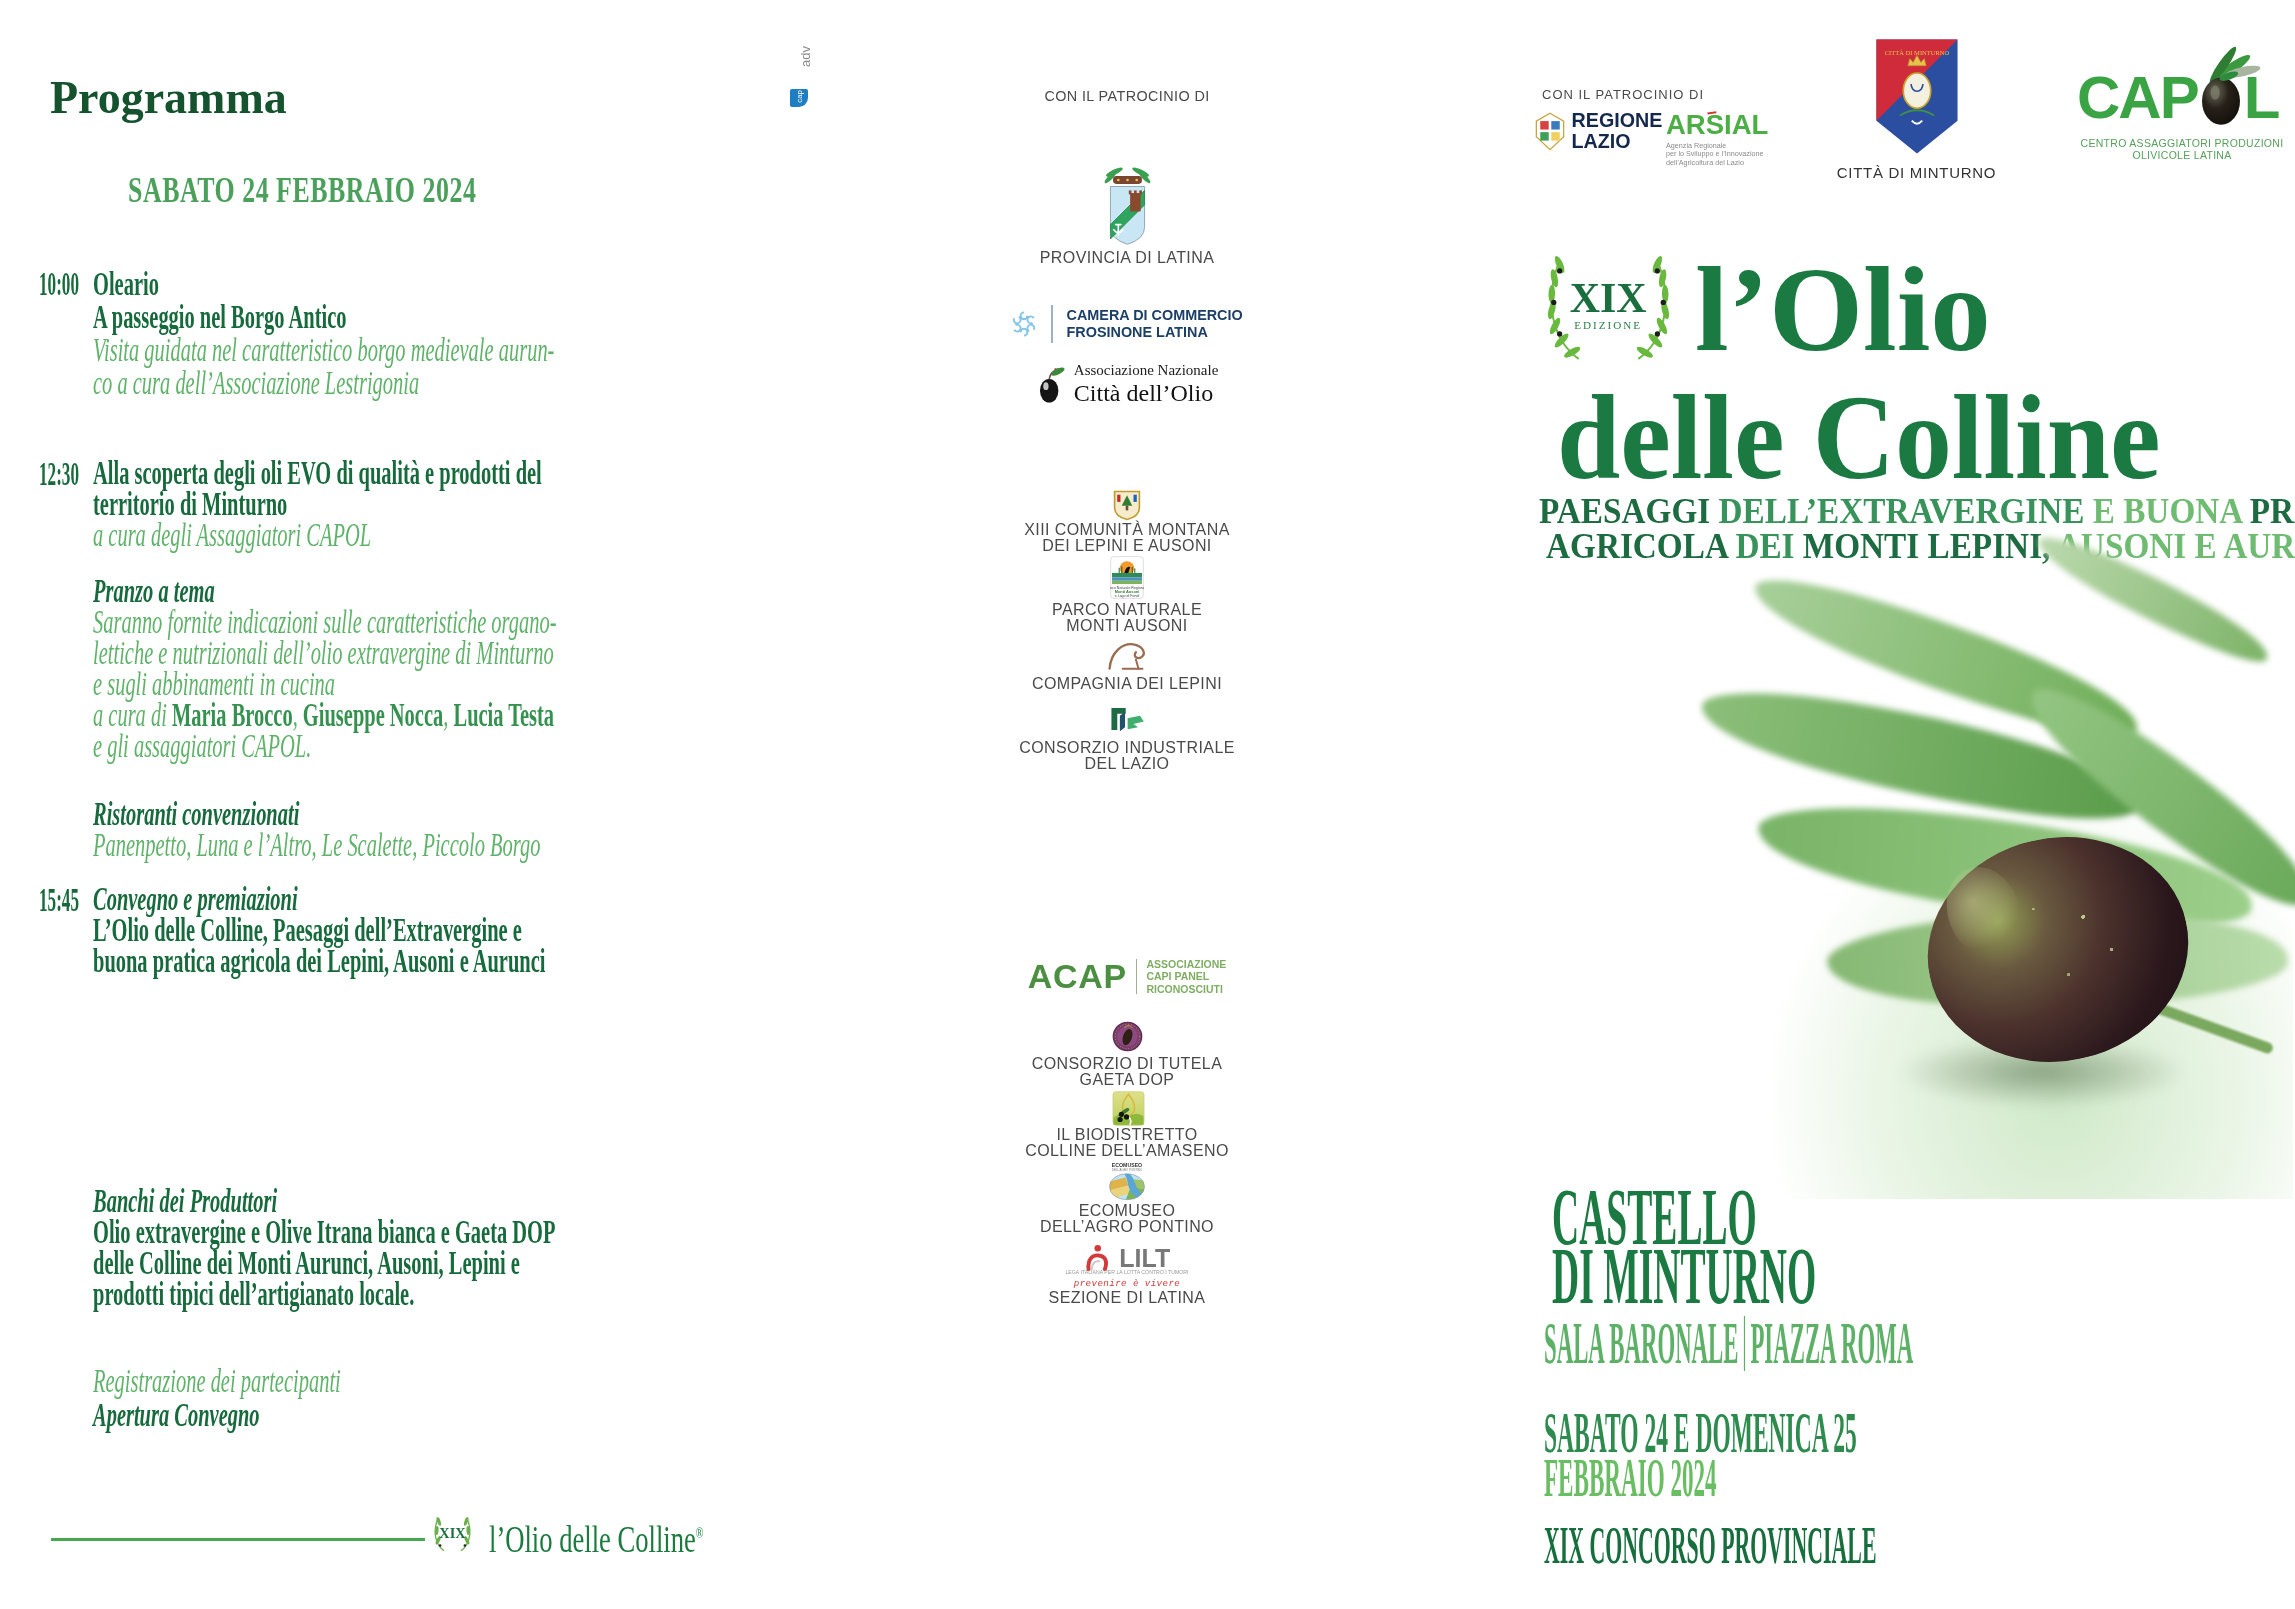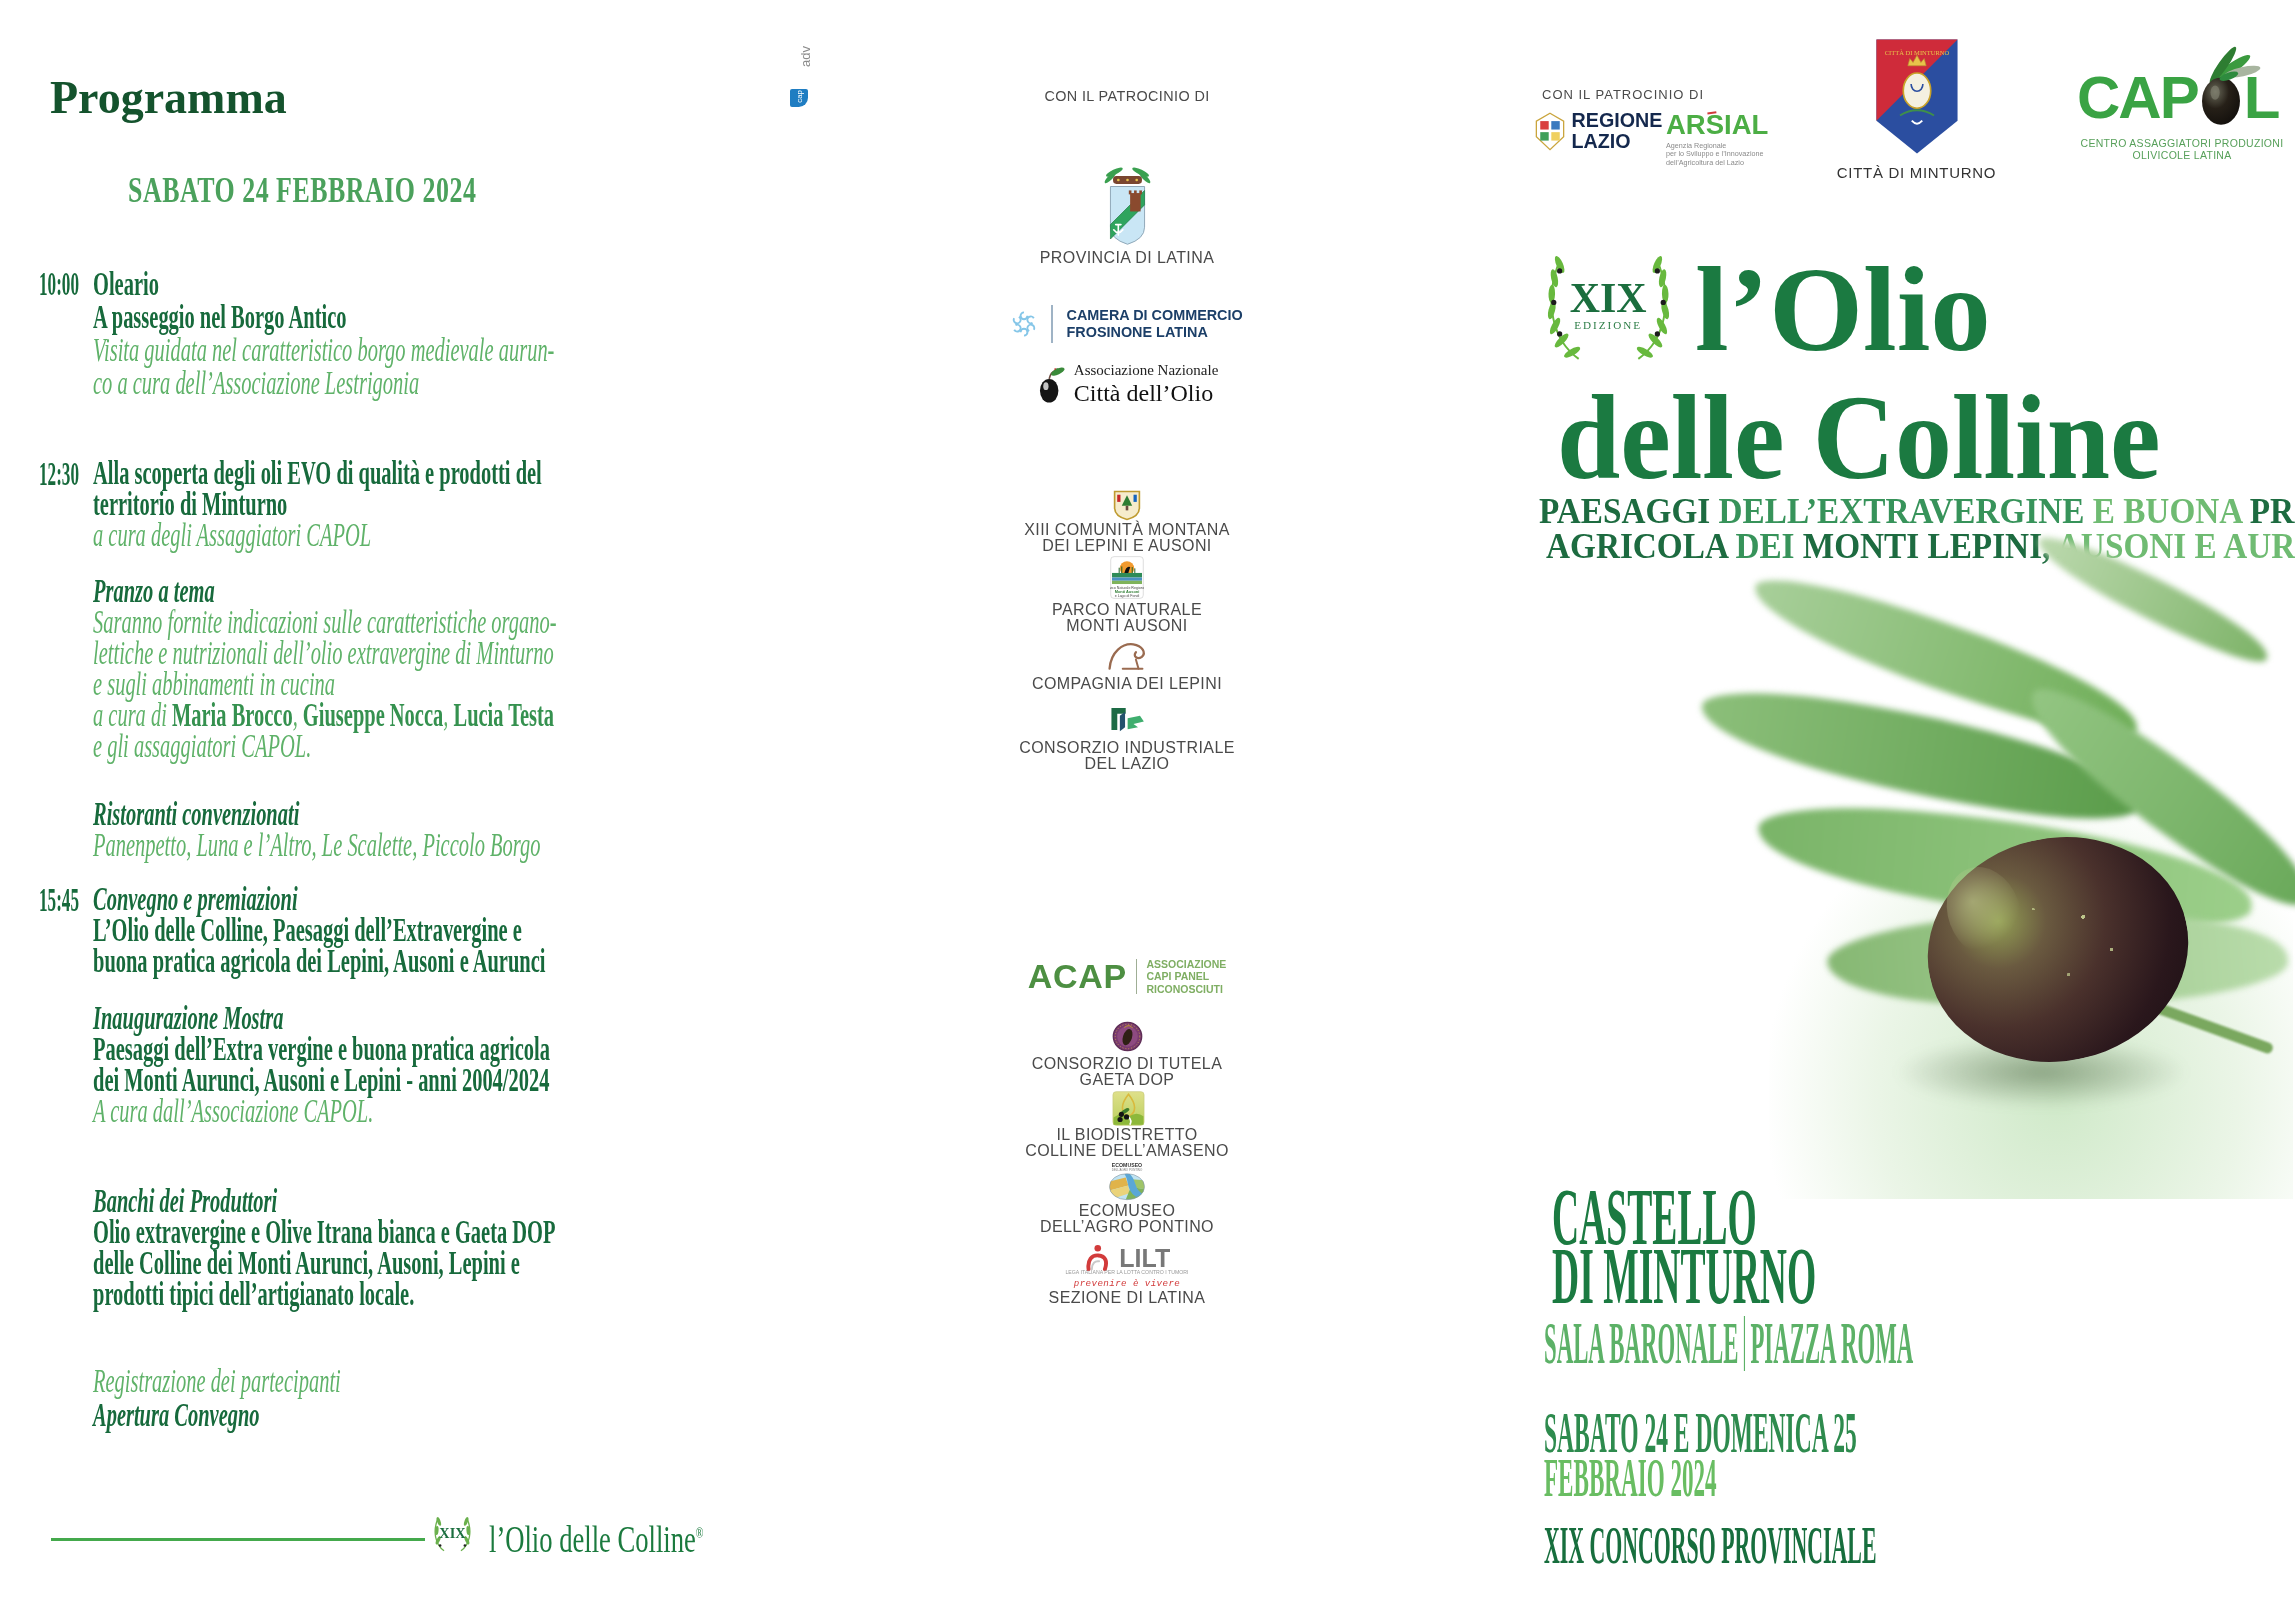--- a/index.html
+++ b/index.html
@@ -94,26 +94,20 @@
     <span class="ln bi sx62">Ristoranti convenzionati</span>
     <span class="ln i sx62">Panenpetto, Luna e l’Altro, Le Scalette, Piccolo Borgo</span>
   </div>
 
   <div class="abs sched" style="left:93px;top:884px;line-height:31px;">
     <span class="ln bi sx62">Convegno e premiazioni</span>
     <span class="ln b sx62">L’Olio delle Colline, Paesaggi dell’Extravergine e</span>
     <span class="ln b sx62">buona pratica agricola dei Lepini, Ausoni e Aurunci</span>
   </div>
 
-  <div class="abs sched" style="left:93px;top:1003px;line-height:31px;">
-    <span class="ln bi sx62">Inaugurazione Mostra</span>
-    <span class="ln b sx62">Paesaggi dell’Extra vergine e buona pratica agricola</span>
-    <span class="ln b sx62">dei Monti Aurunci, Ausoni e Lepini - anni 2004/2024</span>
-    <span class="ln i sx62">A cura dall’Associazione CAPOL.</span>
-  </div>
 
   <div class="abs sched" style="left:93px;top:1364px;line-height:34px;">
     <span class="ln i sx62">Registrazione dei partecipanti</span>
     <span class="ln bi sx62">Apertura Convegno</span>
   </div>
 
   <div class="abs sched" style="left:93px;top:1186px;line-height:31px;">
     <span class="ln bi sx62">Banchi dei Produttori</span>
     <span class="ln b sx62">Olio extravergine e Olive Itrana bianca e Gaeta DOP</span>
     <span class="ln b sx62">delle Colline dei Monti Aurunci, Ausoni, Lepini e</span>

